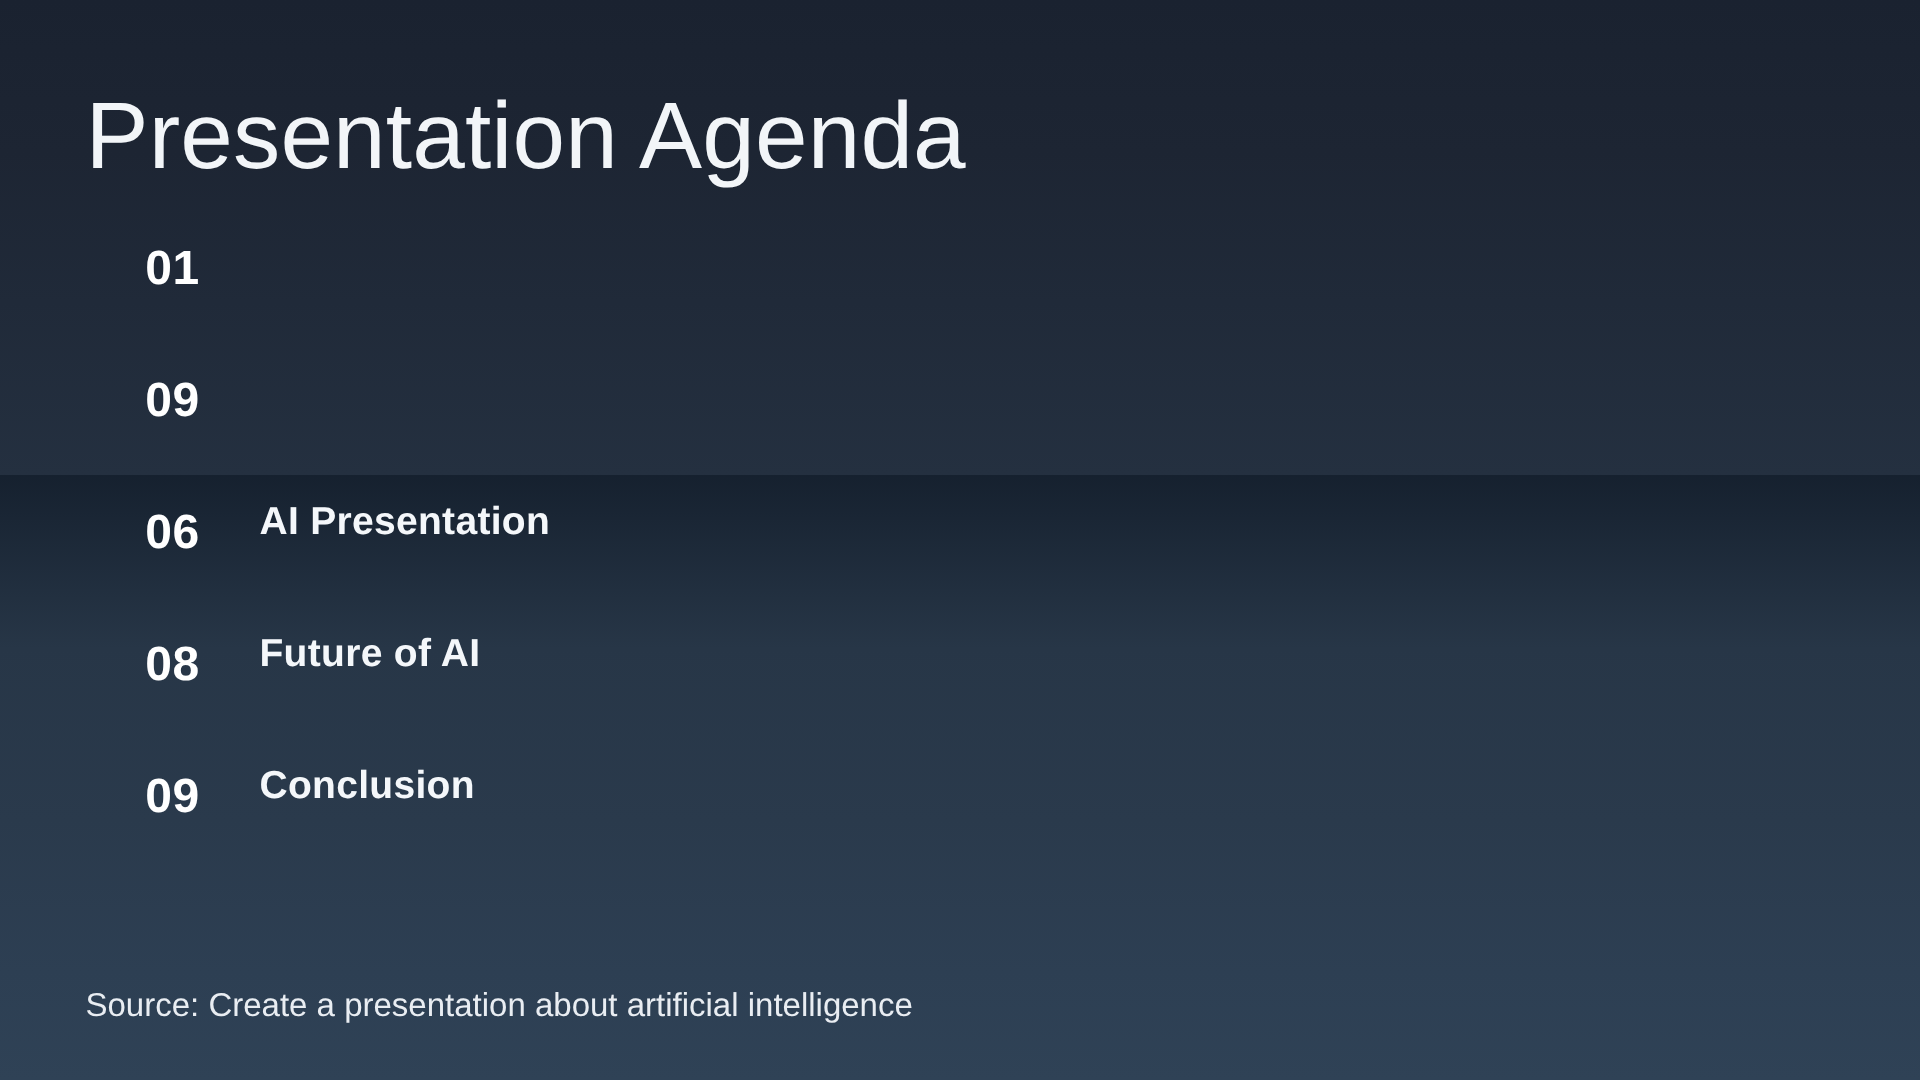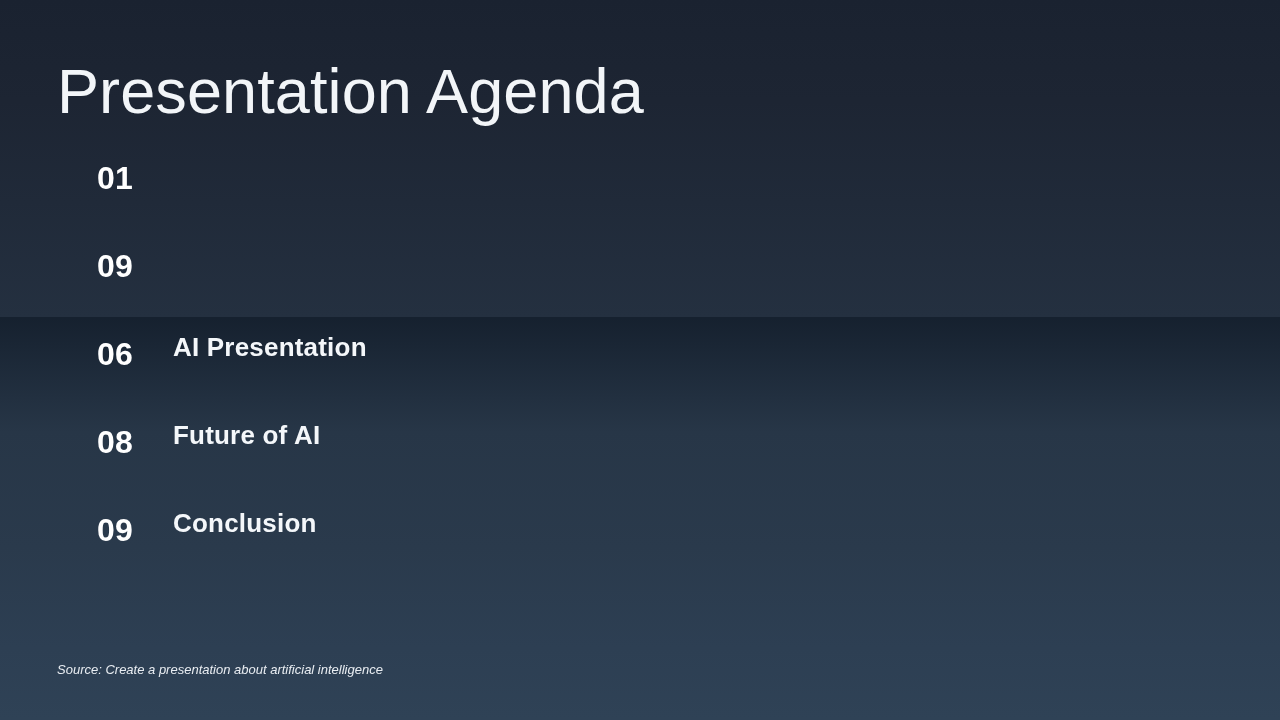--- a/index.html
+++ b/index.html
@@ -75,22 +75,21 @@
     line-height: 40px;
     color: #f4f7fa;
     letter-spacing: 0.2px;
     white-space: nowrap;
   }
   
   #source-note {
     position: absolute;
     left: 57px;
     top: 658px;
-    font-size: 13px;
-    font-style: italic;
+    font-size: 22px;
     font-weight: 400;
     line-height: 24px;
     color: #e9edf2;
     white-space: nowrap;
   }
 </style>
 </head>
 <body>
 
 <div id="slide">

